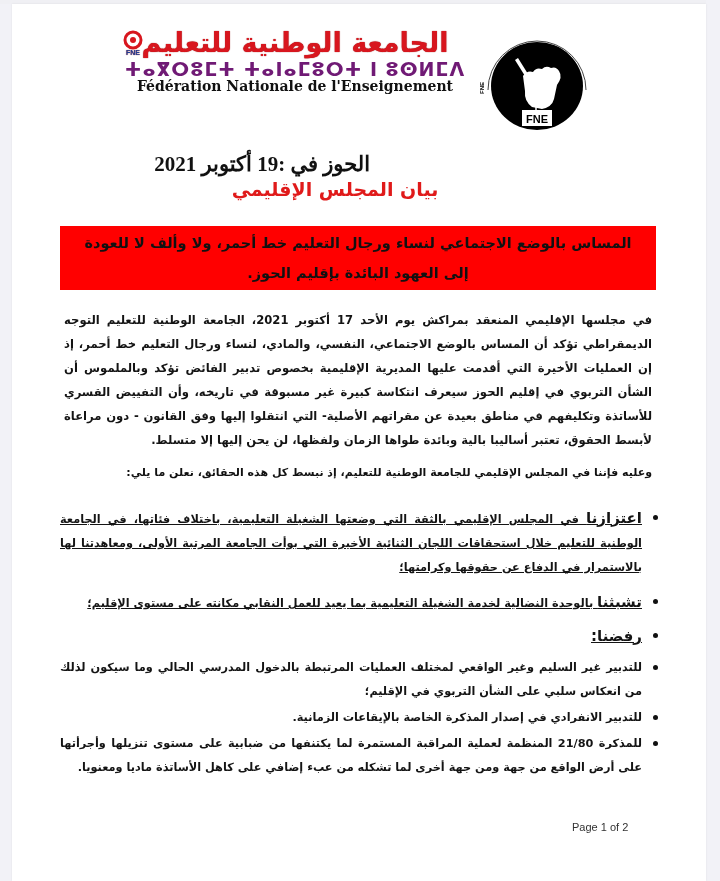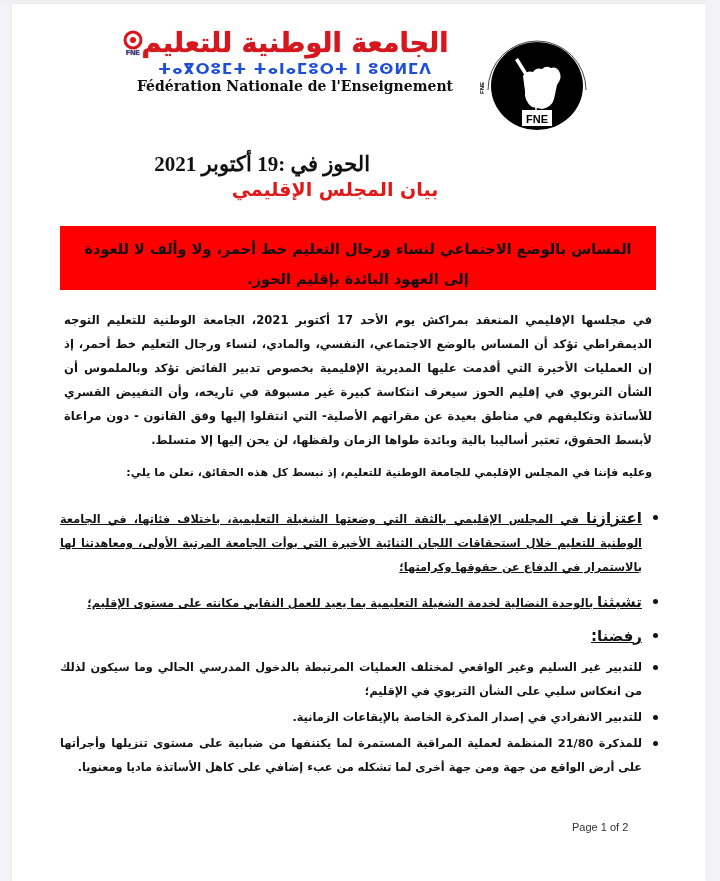--- a/index.html
+++ b/index.html
@@ -21,40 +21,40 @@
     
     .header { position:absolute; left:110px; top:28px; width:370px; text-align:center; }
     .brand-ar {
       direction: rtl; font-family: "DejaVu Sans", sans-serif; font-weight: bold;
       color: #d8161e; font-size: 27px; line-height: 30px; letter-spacing: 0px;
       text-shadow: 0 0 1px #8a0000; position: relative;
     }
     .fne-mini {
       position:absolute; left:10px; top:2px; width:26px; height:26px;
     }
-    .brand-tf { color:#1d4ed8; font-weight:bold; font-size:15px; letter-spacing:1px; line-height:18px; margin-top:2px;}
+    .brand-tf { color:#701a75; font-weight:bold; font-size:19px; letter-spacing:1px; line-height:18px; margin-top:2px;}
     .brand-fr { font-family:"DejaVu Serif", serif; font-weight:bold; font-size:14px; color:#111; line-height:17px; }
     .brand-office { direction:rtl; font-size:19px; color:#111; line-height:26px; margin-top:2px; }
 
     .logo { position:absolute; left:478px; top:28px; width:118px; height:114px; }
 
     .dateline {
       position:absolute; left:70px; top:152px; width:300px;
       direction: rtl; text-align: right;
       font-family: "Liberation Serif", serif; font-weight:bold; font-size:21px; color:#111;
     }
     .title {
       position:absolute; left:180px; top:178px; width:310px; text-align:center;
       direction:rtl; color:#e01a1a; font-weight:bold; font-size:19px;
     }
     .banner {
       position:absolute; left:60px; top:226px; width:596px; height:64px;
       background:#ff0000; direction:rtl; text-align:center;
       color:#111; font-weight:bold; font-size:14.5px; line-height:30px;
-      padding-top:8px; box-sizing:border-box;
+      padding-top:2px; box-sizing:border-box;
     }
     .body {
       position:absolute; left:64px; top:308px; width:588px;
       direction:rtl; text-align:justify; text-align-last:right;
       font-size:11.6px; font-weight:bold; color:#141414; line-height:24px;
     }
     .lead {
       position:absolute; left:64px; top:466px; width:588px;
       direction:rtl; text-align:right; font-weight:bold; font-size:11px; color:#111;
     }

